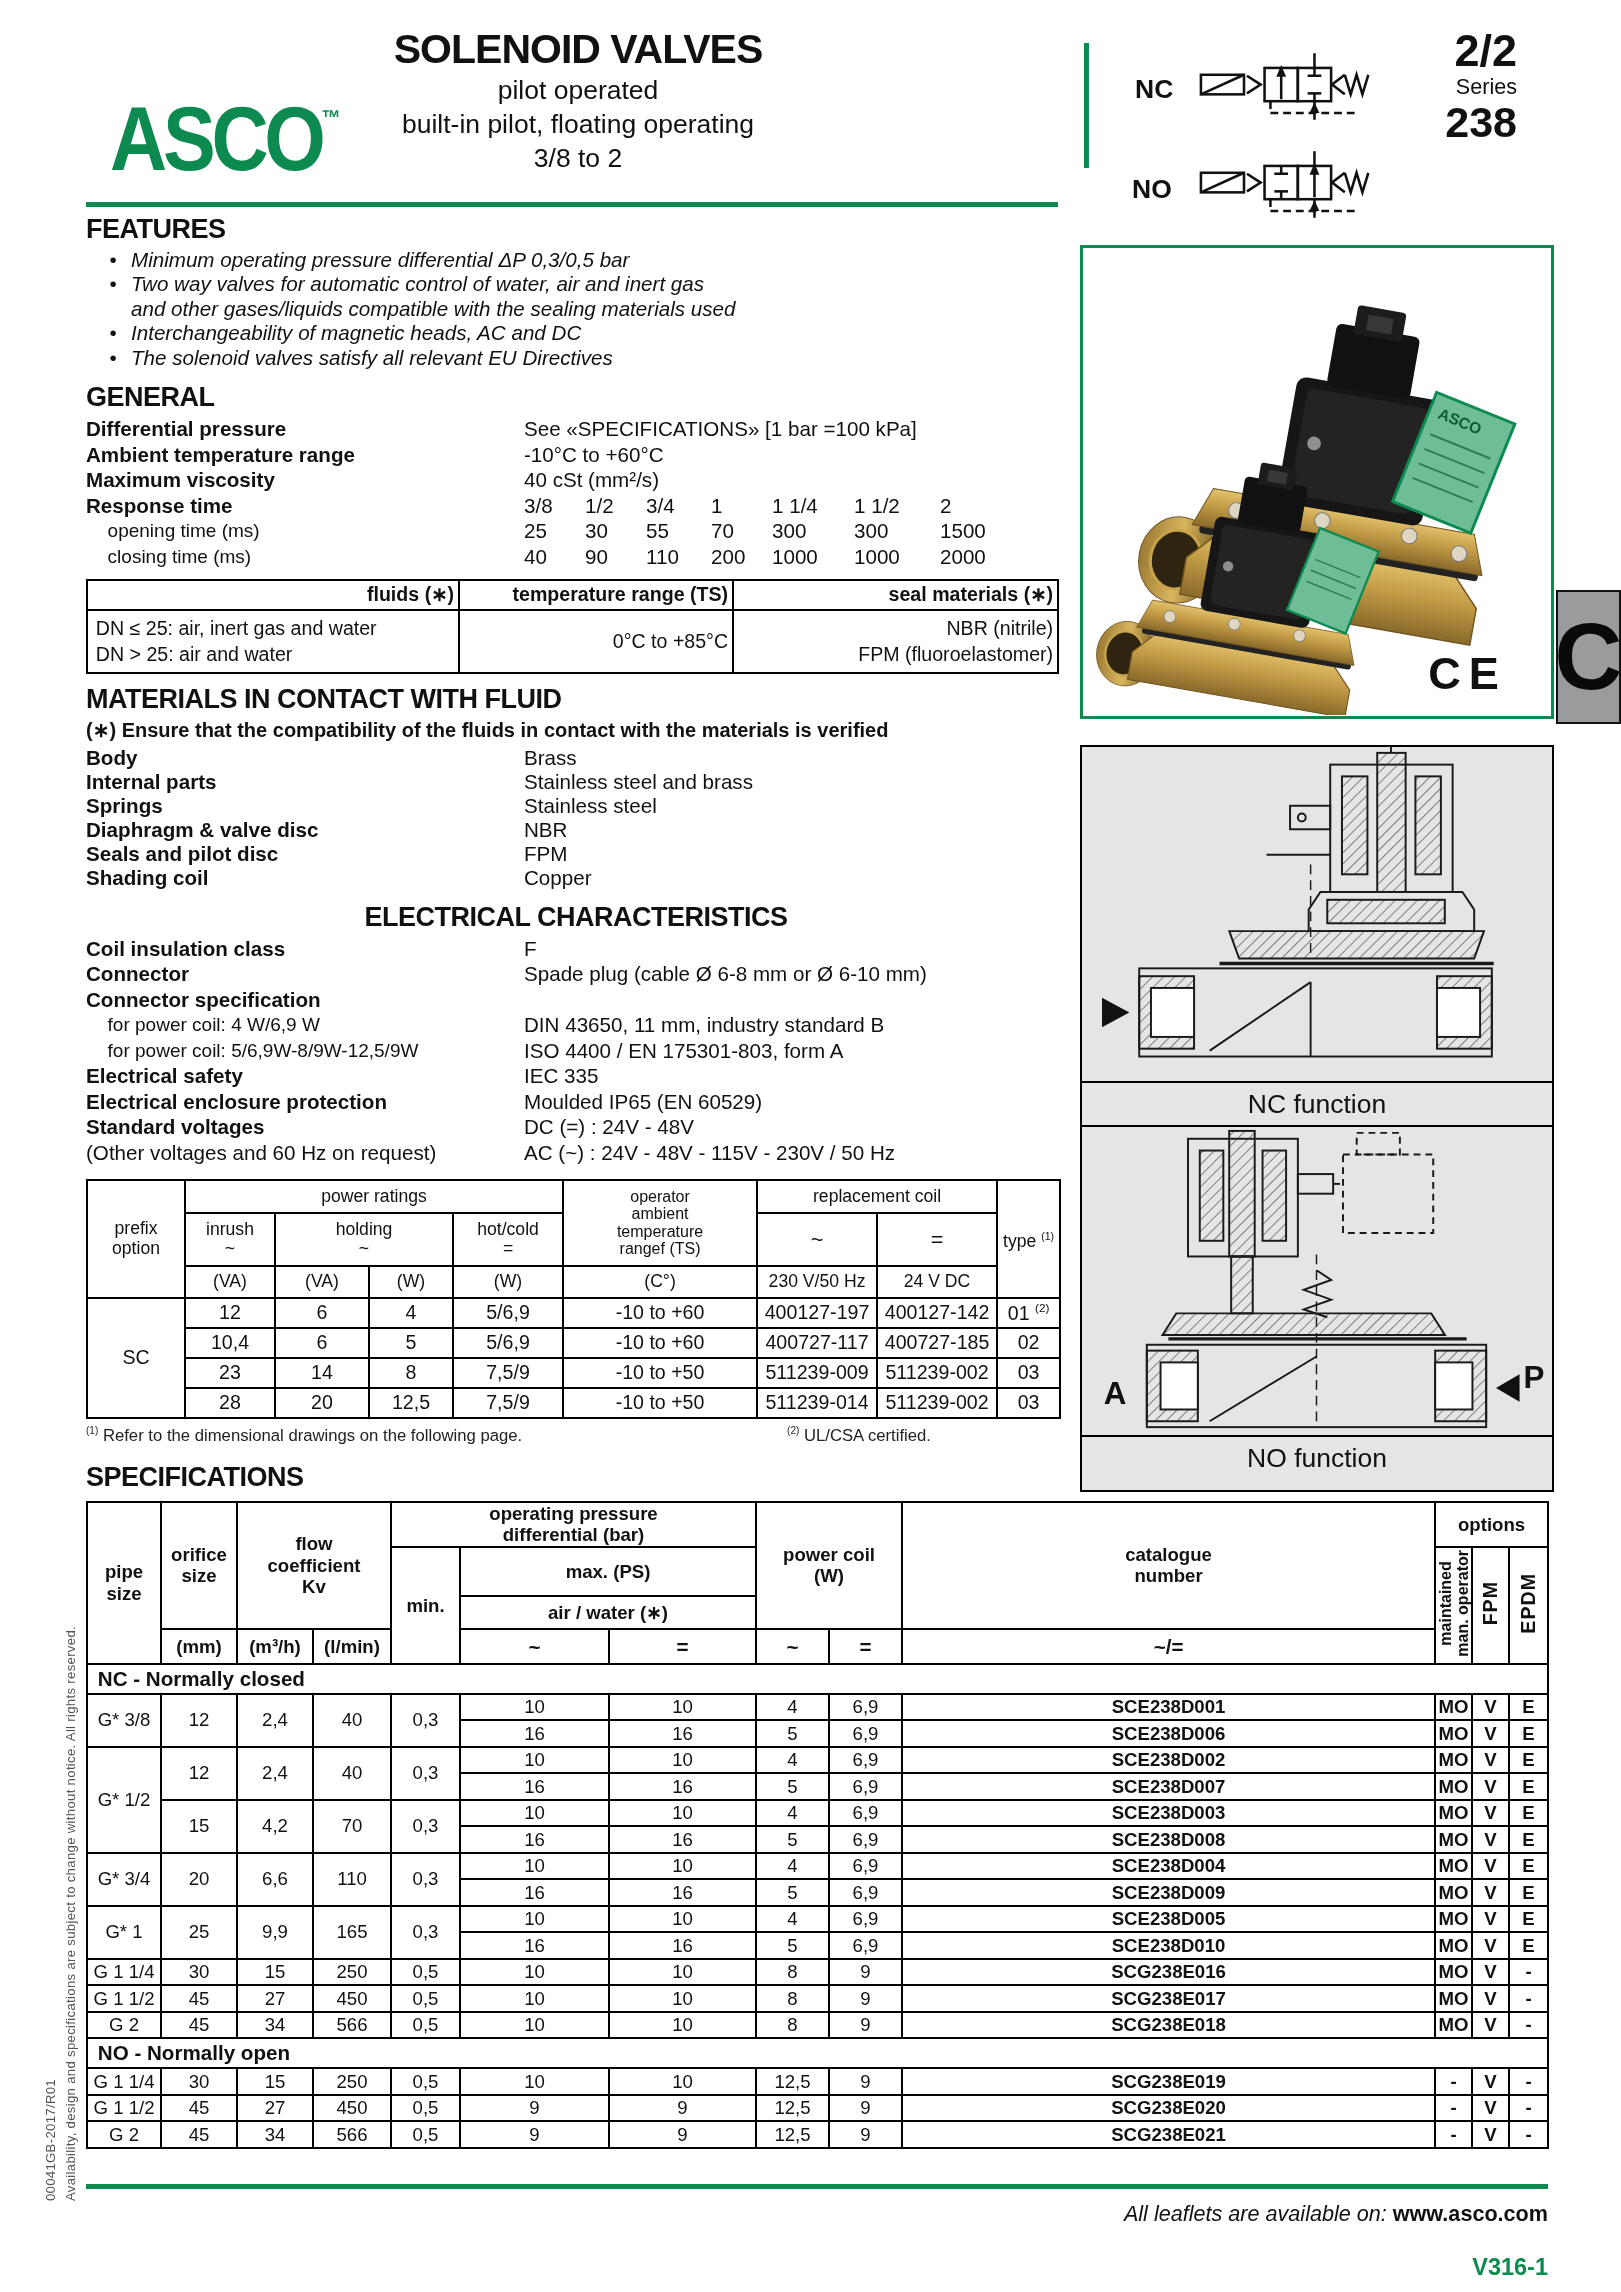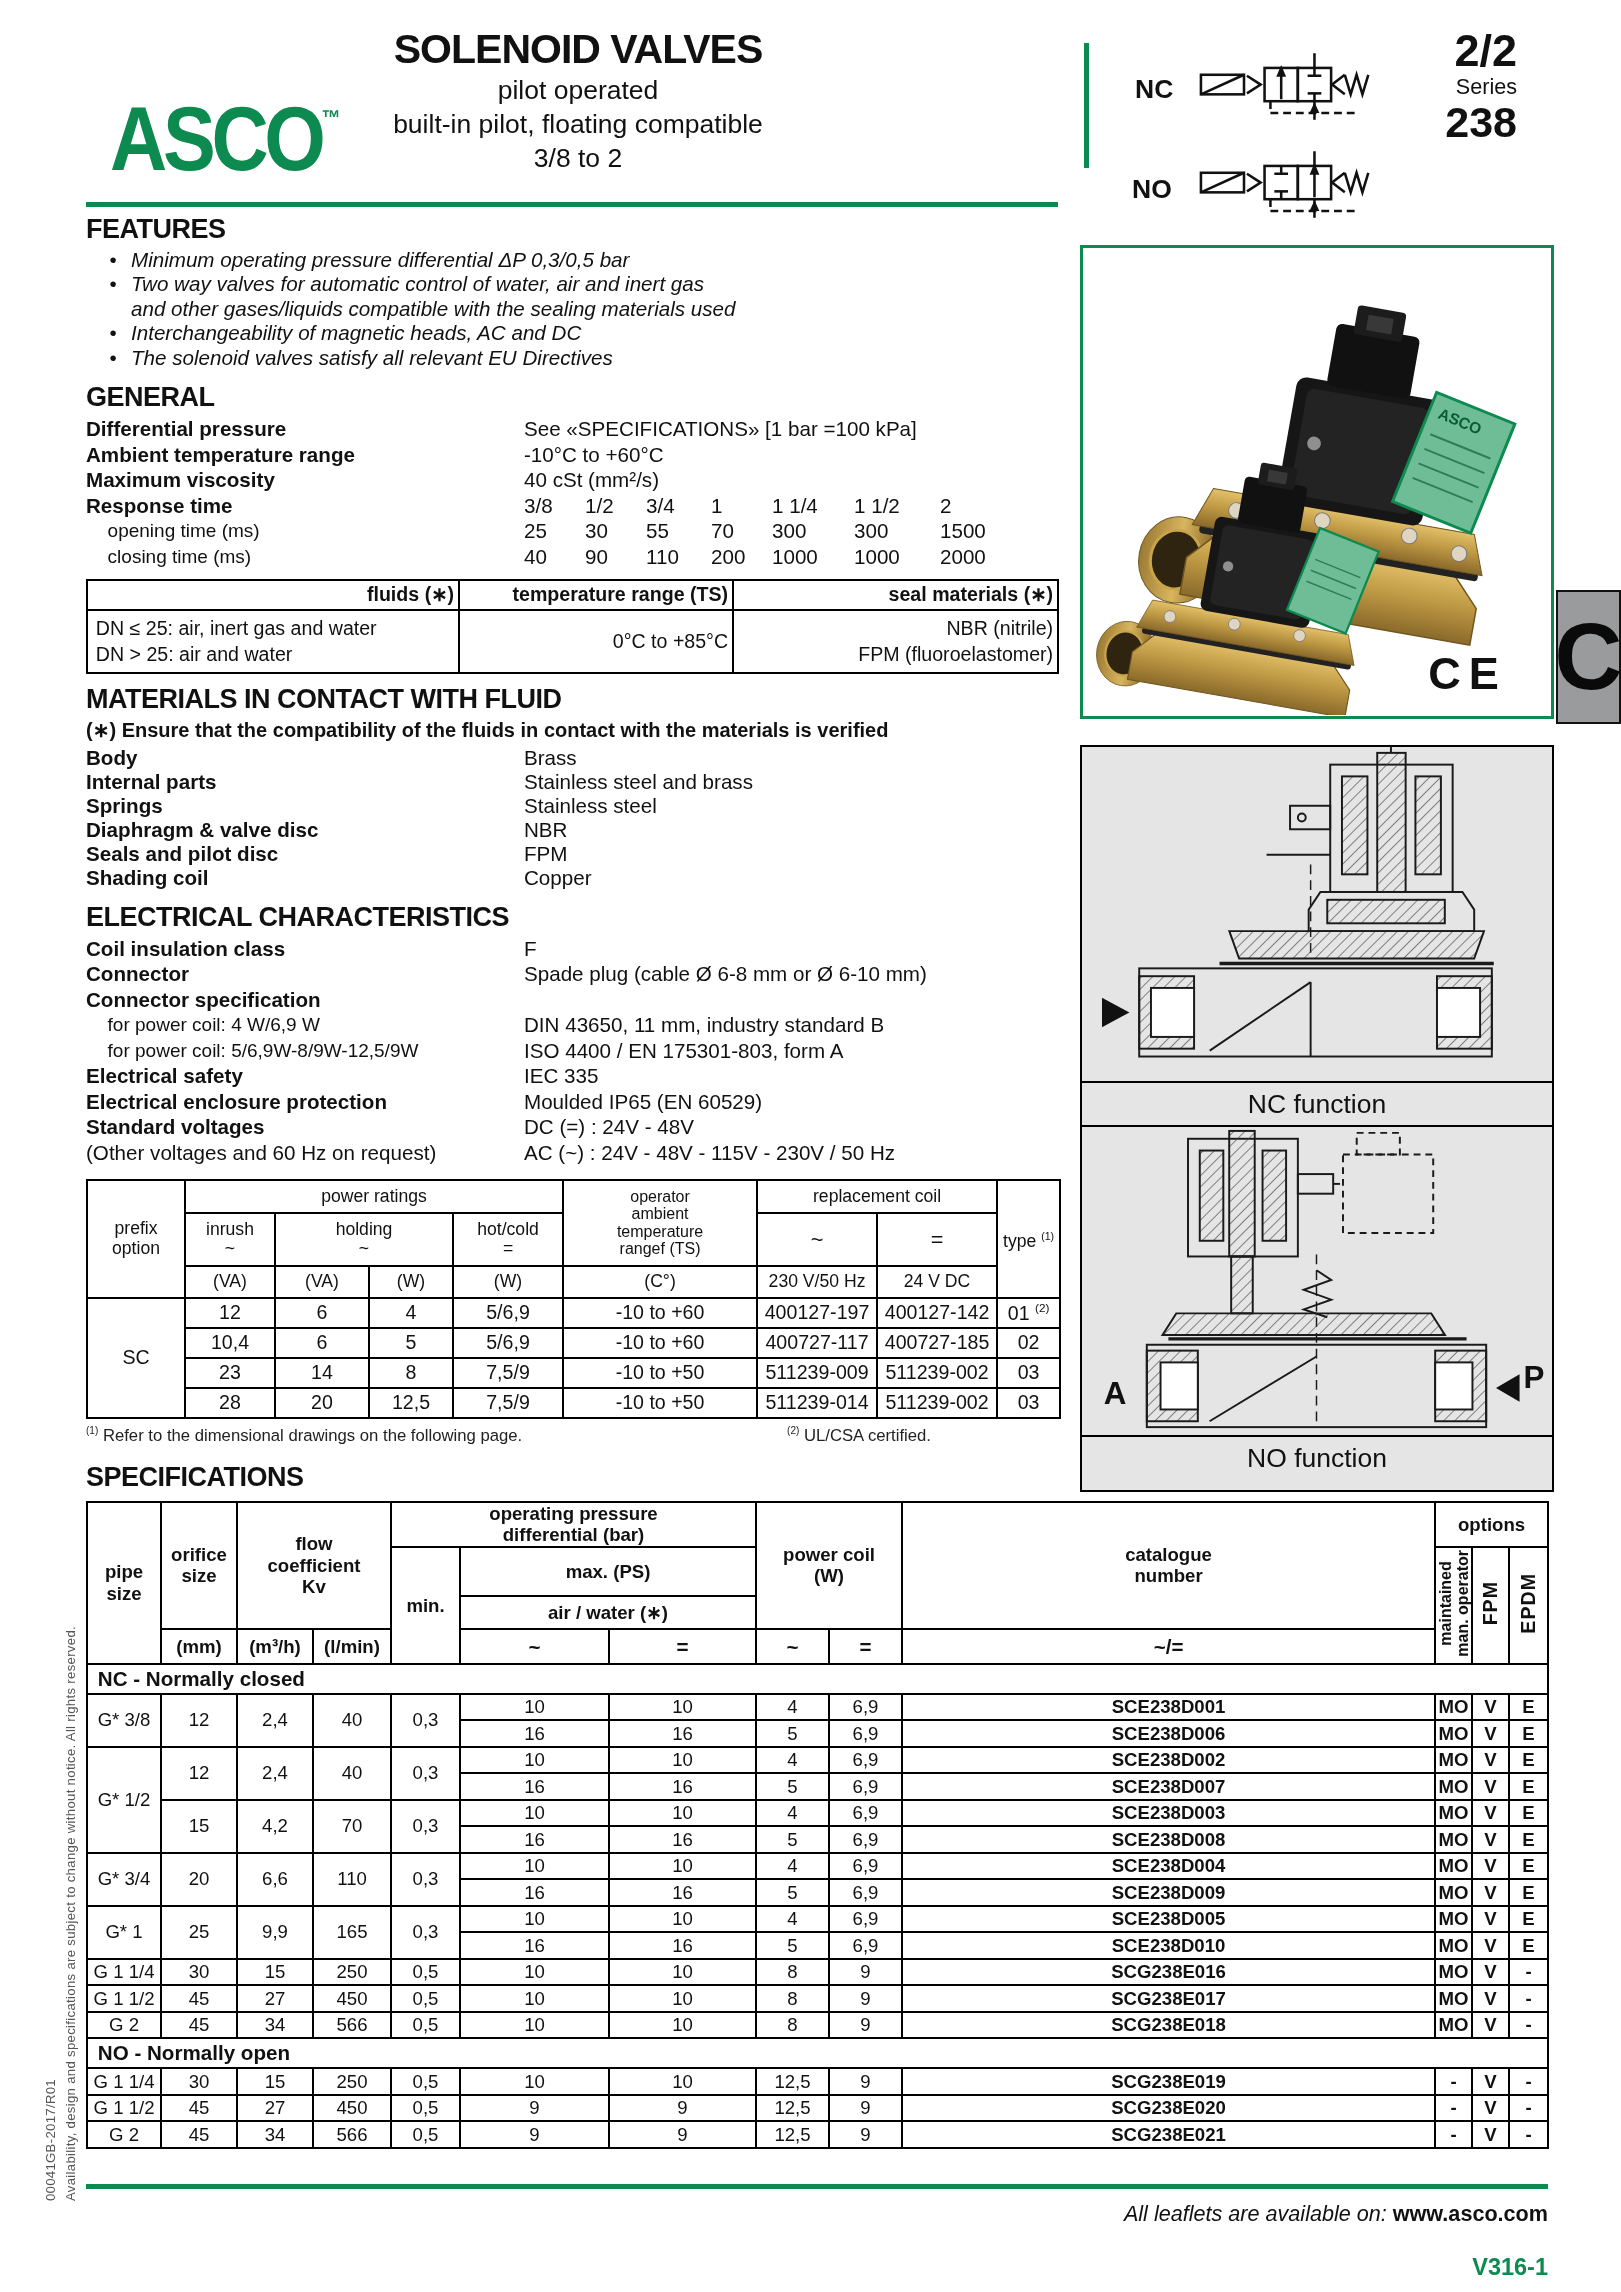--- a/index.html
+++ b/index.html
@@ -113,21 +113,21 @@
 
 <div id="page">
 
   <div class="logo">
     <span>ASCO</span><span class="tm">™</span>
   </div>
 
   <div class="titleblock">
     <div class="t1">SOLENOID VALVES</div>
     <div class="t2">pilot operated</div>
-    <div class="t2">built-in pilot, floating compatible</div>
+    <div class="t2">built-in pilot, floating operating</div>
     <div class="t2">3/8 to 2</div>
   </div>
 
   <div class="vgreen"></div>
 
   <div class="symlabel" style="left:1135px; top:74px;">NC</div>
   <svg class="symsvg" style="left:1198px; top:51px;" width="184" height="73" viewBox="0 0 188 74">
     <g stroke="#111" stroke-width="2.6" fill="none">
       <rect x="3" y="24" width="44" height="20"></rect>
       <line x1="3" y1="44" x2="47" y2="24"></line>
@@ -263,21 +263,21 @@
       </div>
     <div class="mrow">
         <span class="lab">Seals and pilot disc</span>
         <span class="val">FPM</span>
       </div>
     <div class="mrow">
         <span class="lab">Shading coil</span>
         <span class="val">Copper</span>
       </div>
 
-    <h2 class="sec" style="margin-top:11.8px;">ELECTRICAL CHARACTERISTICS</h2>
+    <h2 class="sec" style="margin-top:11.8px;text-align:center;">ELECTRICAL CHARACTERISTICS</h2>
     <div class="grow">
         <span class="lab">Coil insulation class</span>
         <span class="val">F</span>
       </div>
     <div class="grow">
         <span class="lab">Connector</span>
         <span class="val">Spade plug (cable Ø 6-8 mm or Ø 6-10 mm)</span>
       </div>
     <div class="grow">
         <span class="lab">Connector specification</span>

